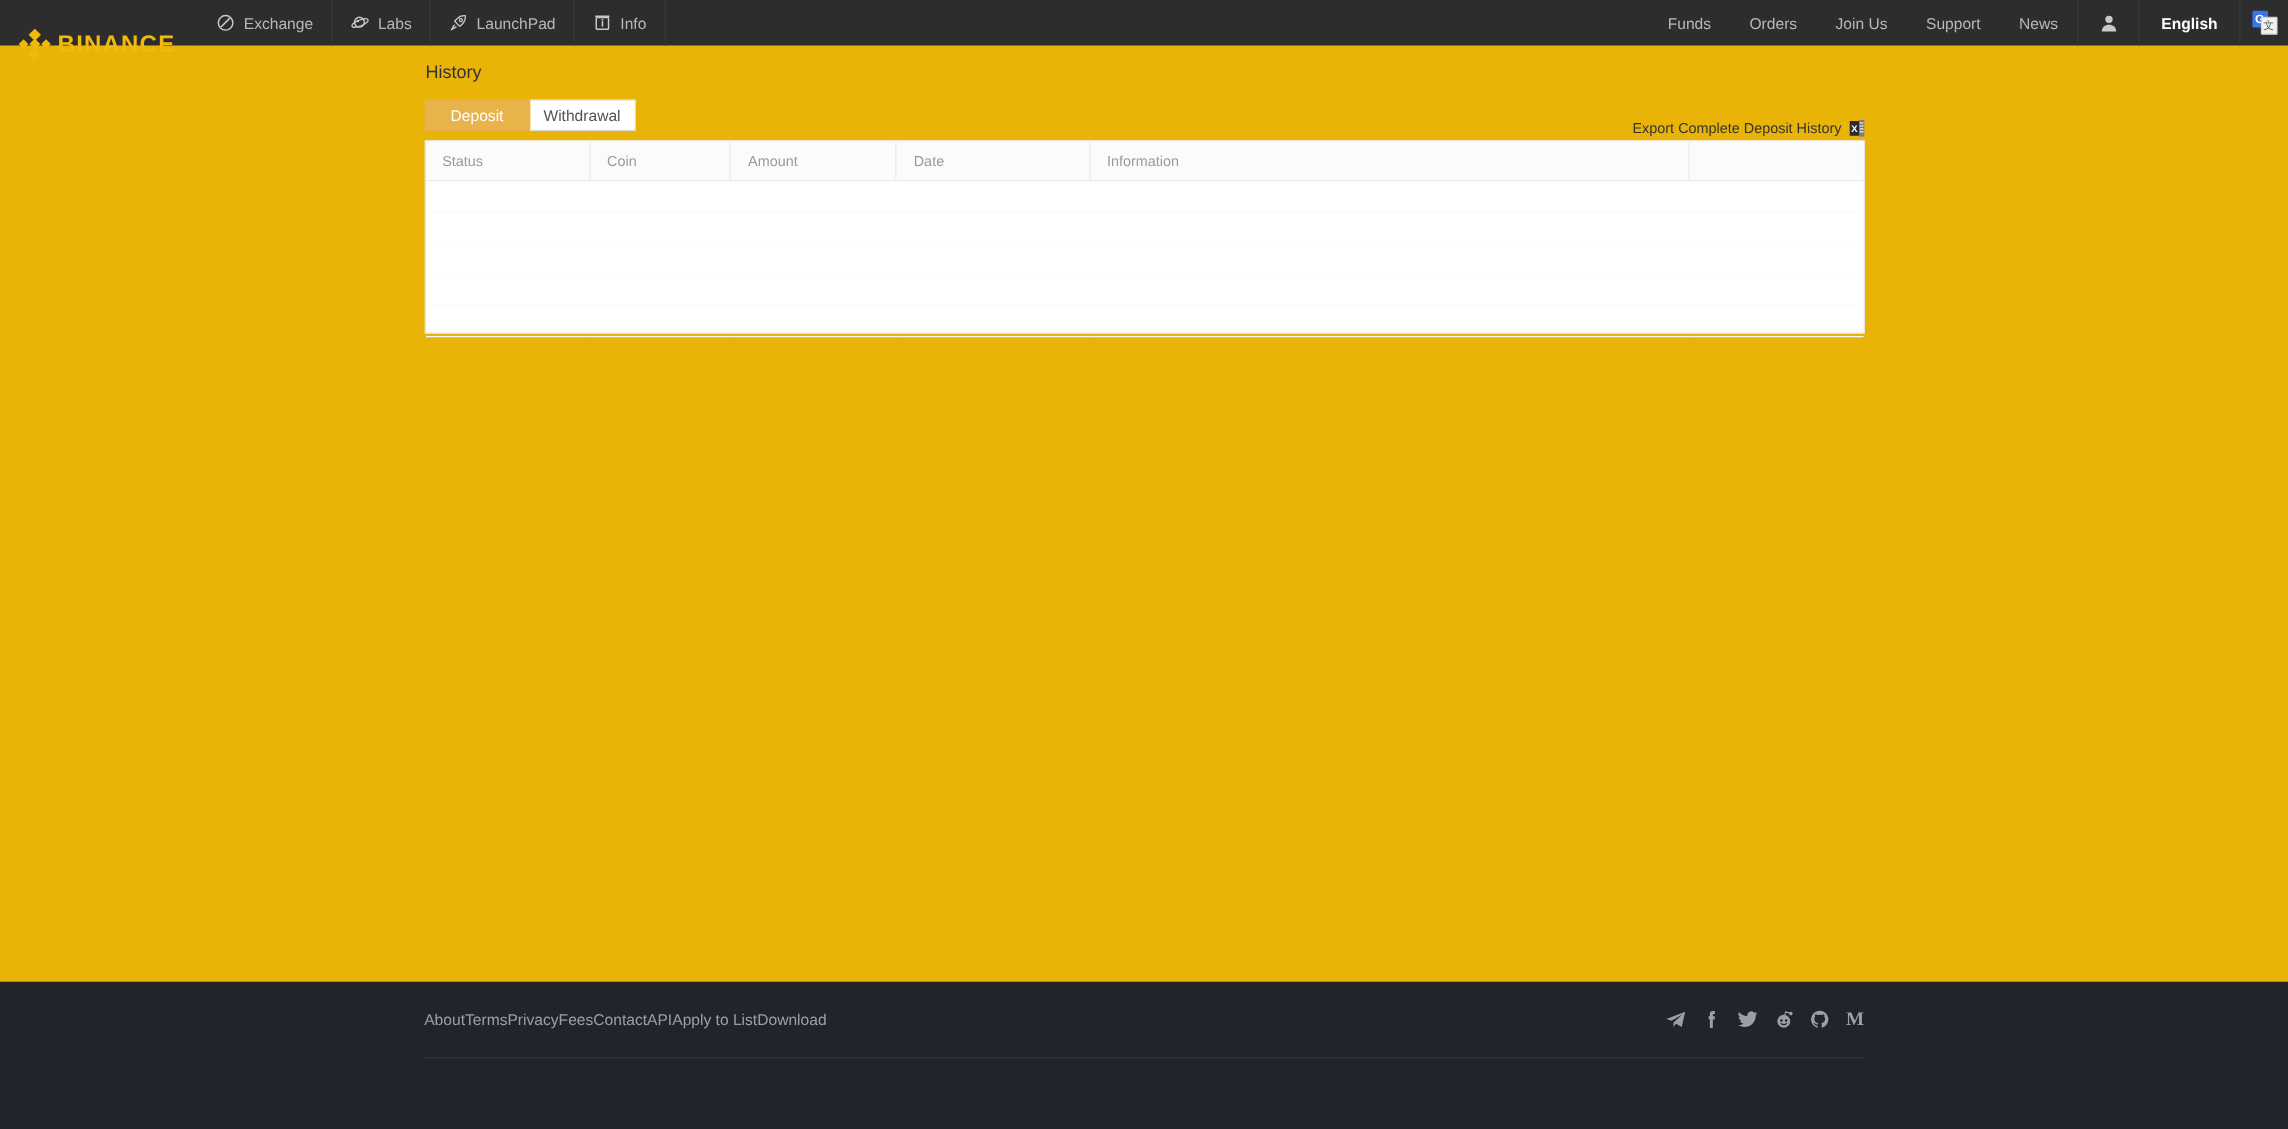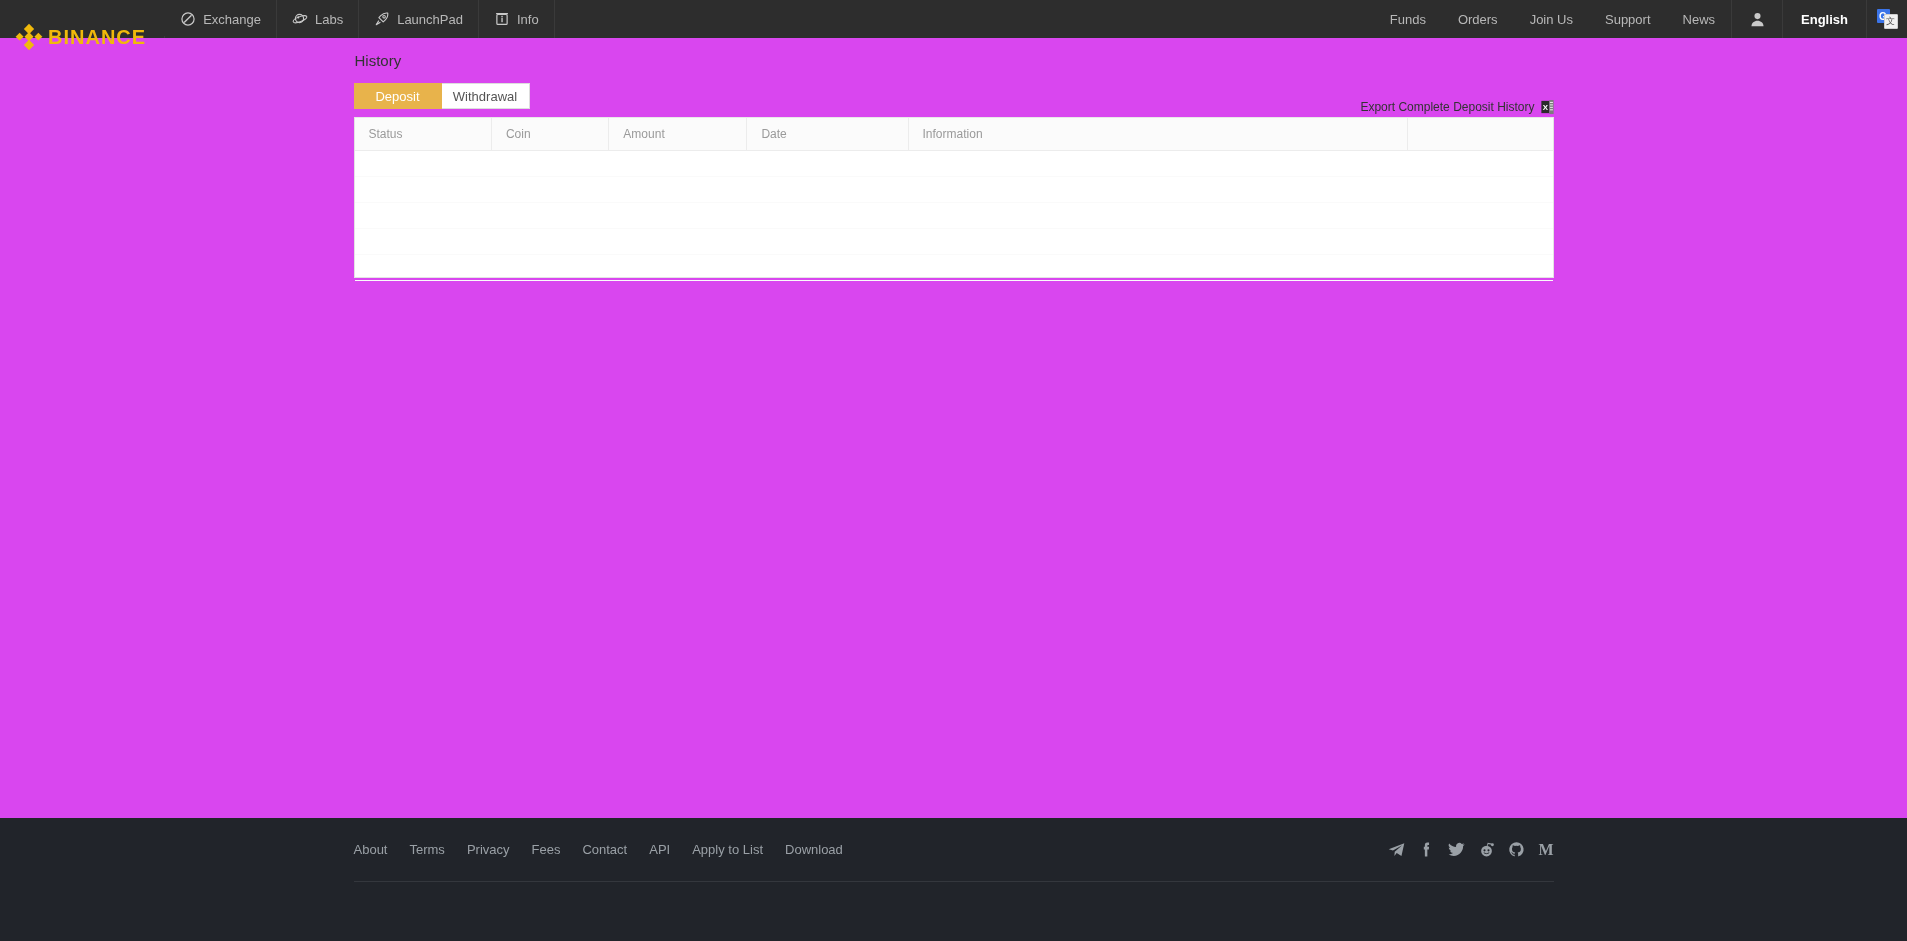--- a/index.html
+++ b/index.html
@@ -80,21 +80,21 @@
     background: #f1f1f1; border: 1px solid #cfcfcf;
     color: #555; font-size: 9px;
     display: flex; align-items: center; justify-content: center;
     border-radius: 1px;
   }
 
   
   .page {
     position: absolute; top: 38px; left: 0;
     width: 1907px; height: 780px;
-    background: #d946ef;
+    background: #eab308;
   }
   .content { width: 1200px; margin: 0 auto; padding-top: 14px; }
 
   .page-title {
     color: #333; font-size: 15px;
     margin: 0 0 14px 1px; font-weight: normal;
   }
 
   .tabs-row {
     display: flex; align-items: flex-start;
@@ -162,21 +162,21 @@
   .footer {
     position: absolute; left: 0; top: 818px;
     width: 1907px; height: 123px;
     background: #21242a;
   }
   .footer-inner { width: 1200px; margin: 0 auto; position: relative; }
   .footer-top {
     display: flex; align-items: center;
     height: 63px;
   }
-  .footer-links { display: flex; gap: 22px; }
+  .footer-links { display: flex; }
   .footer-links a {
     color: #9aa0a6; font-size: 13px; text-decoration: none; cursor: pointer;
   }
   .social { margin-left: auto; display: flex; align-items: center; gap: 13px; }
   .social-icon {
     width: 17px; height: 17px; display: block; cursor: pointer;
     fill: #9aa0a6;
   }
   .social-m {
     color: #9aa0a6; font-size: 16px; font-weight: bold;

